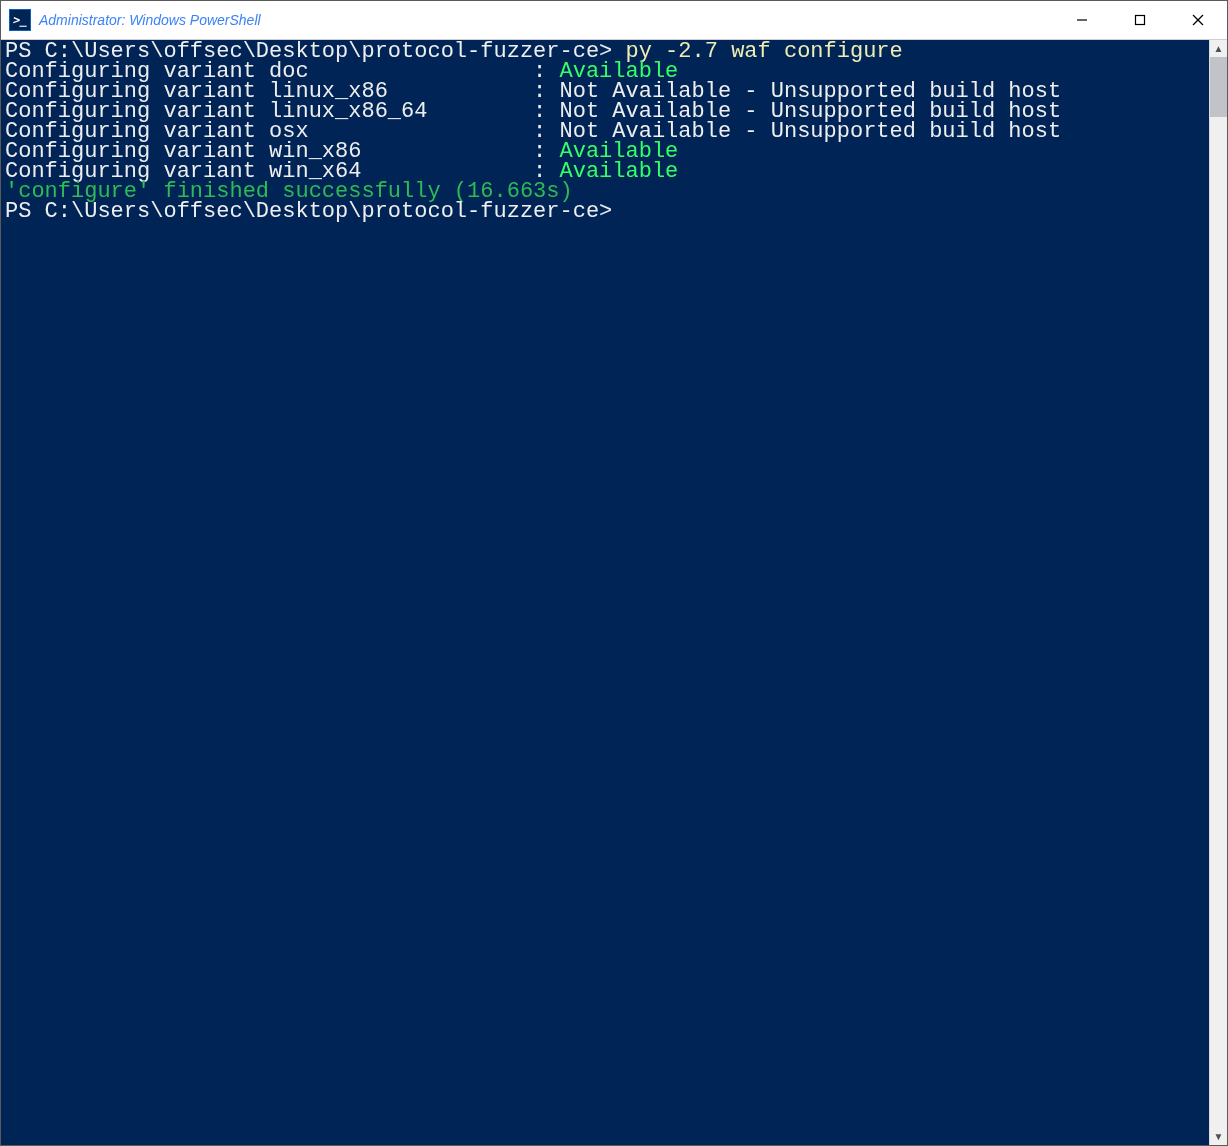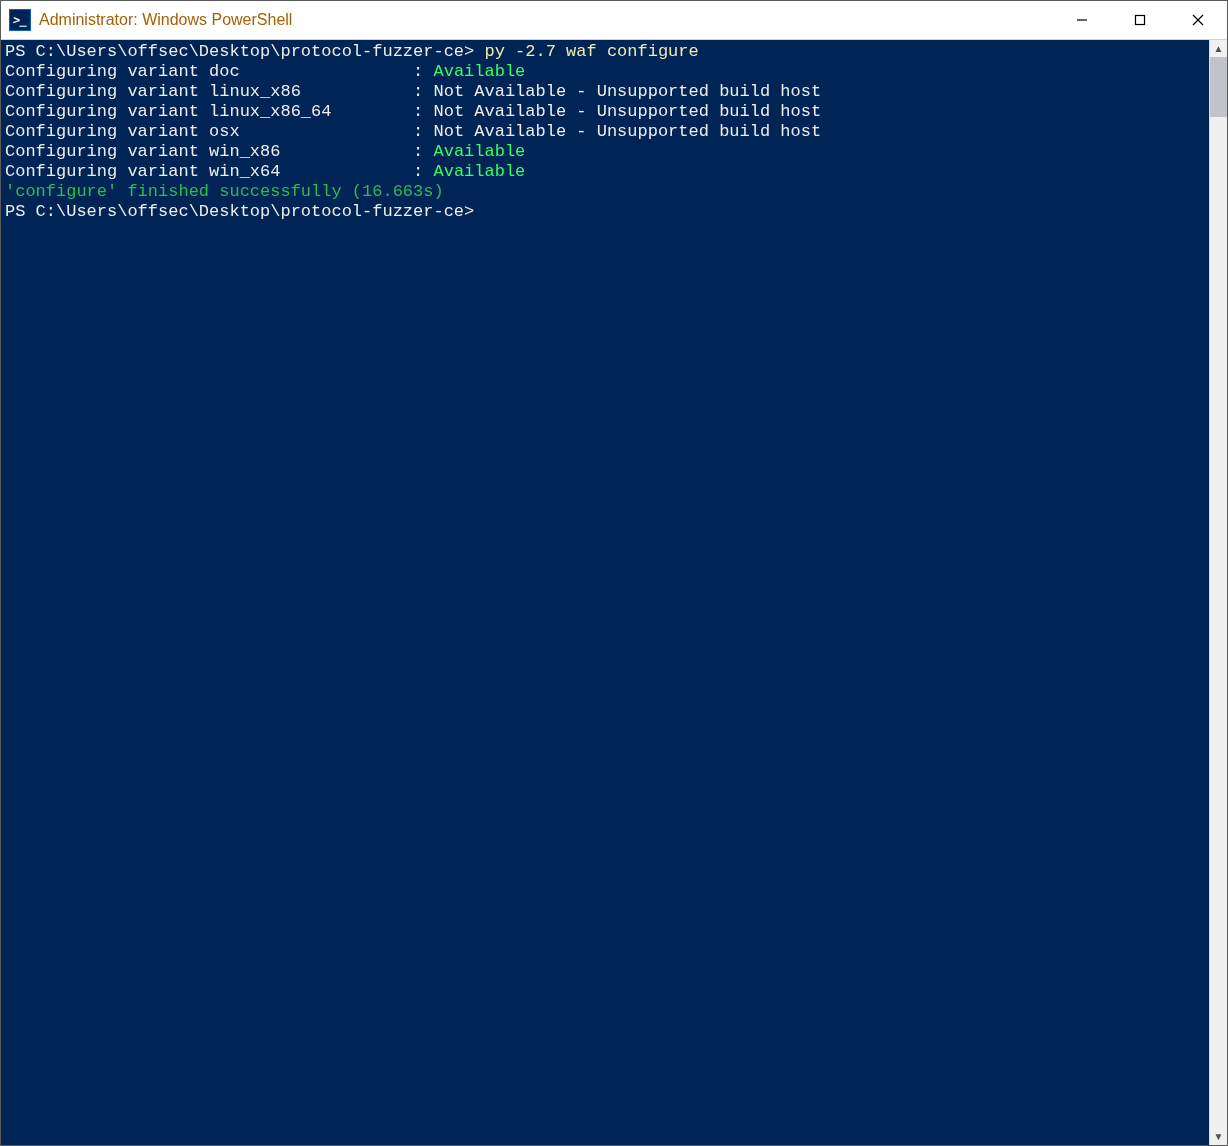--- a/index.html
+++ b/index.html
@@ -41,23 +41,24 @@
     justify-content: center;
   }
   .titlebar .app-icon span {
     color: #ffffff;
     font-size: 12px;
     font-weight: bold;
     font-family: Consolas, monospace;
     transform: skewX(-8deg);
   }
   .titlebar .title-text {
-    font-size: 16px;
-    color: #a16207;
+    font-size: 14px;
+    color: #3b82f6;
     flex: 0 0 auto;
+    font-style: italic;
   }
   .titlebar .spacer { flex: 1 1 auto; }
   .win-btn {
     width: 58px;
     height: 38px;
     display: flex;
     align-items: center;
     justify-content: center;
     color: #000000;
     font-size: 14px;
@@ -66,21 +67,21 @@
   .client {
     flex: 1 1 auto;
     display: flex;
     min-height: 0;
   }
   .terminal {
     flex: 1 1 auto;
     background: #012456;
     color: #dcdcdc;
     font-family: Consolas, "Courier New", monospace;
-    font-size: 17px;
+    font-size: 22px;
     line-height: 20px;
     padding: 2px 0 18px 4px;
     white-space: pre;
     overflow: hidden;
   }
   .scrollbar {
     width: 17px;
     background: #f0f0f0;
     position: relative;
     display: flex;

